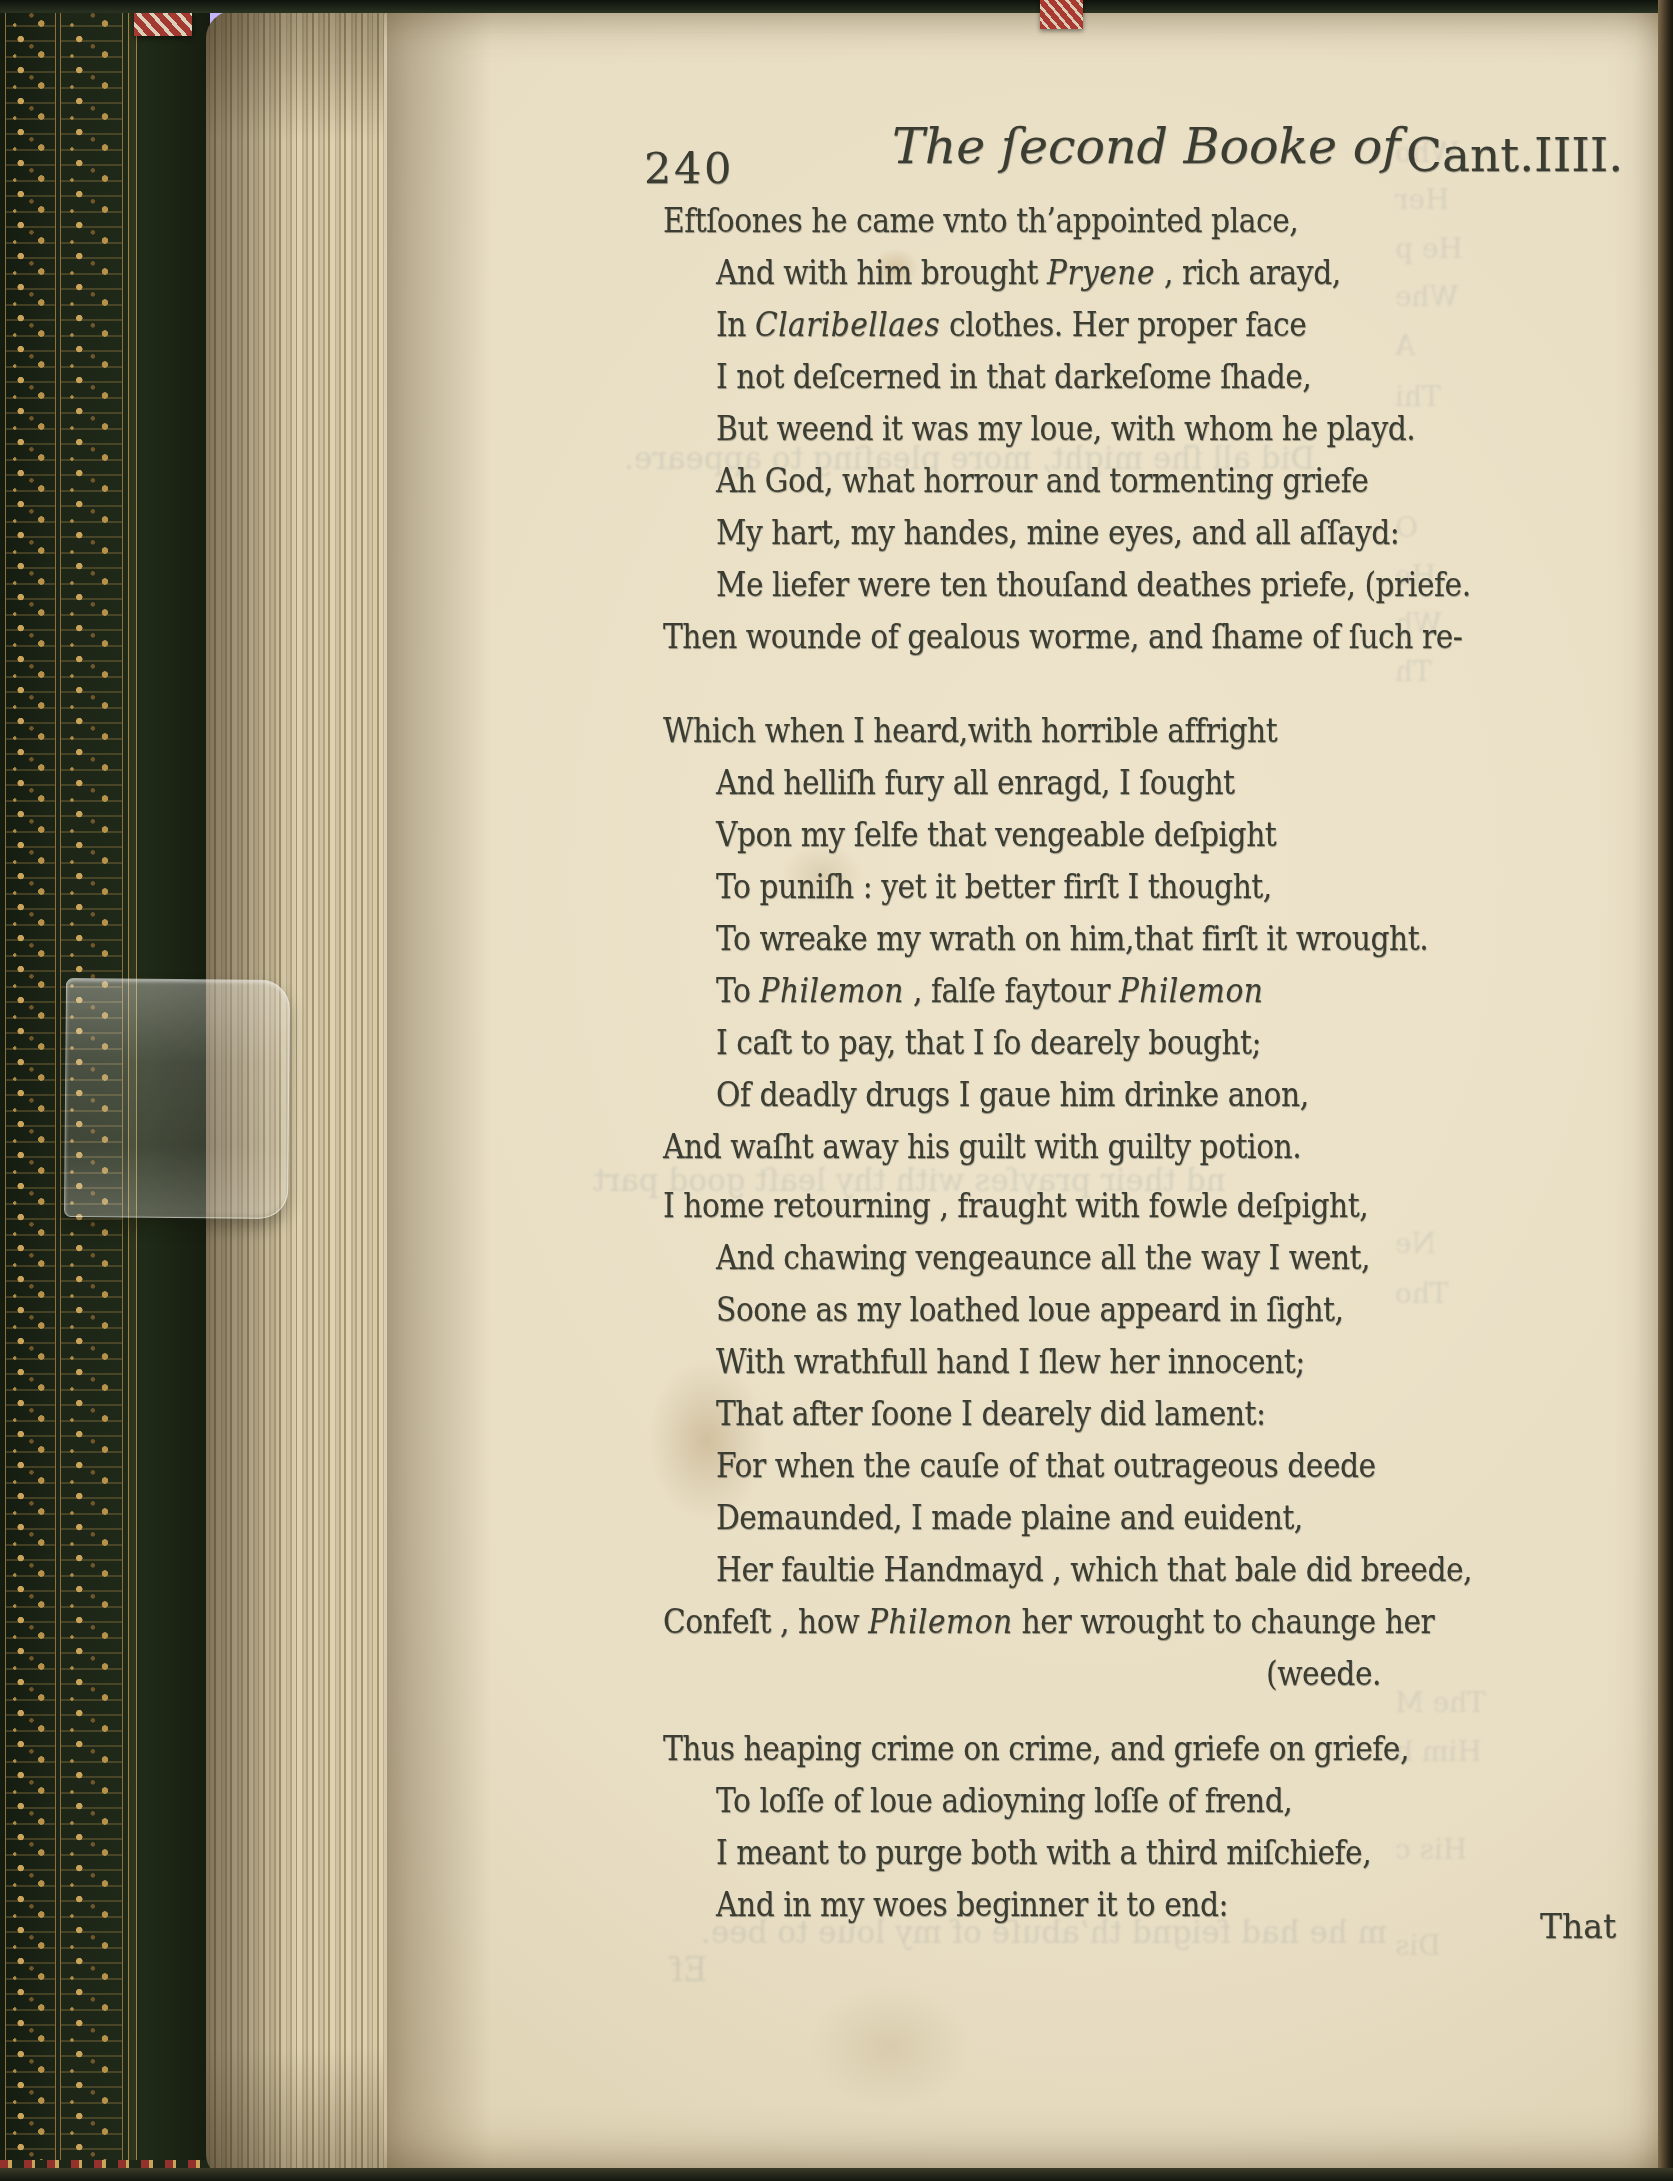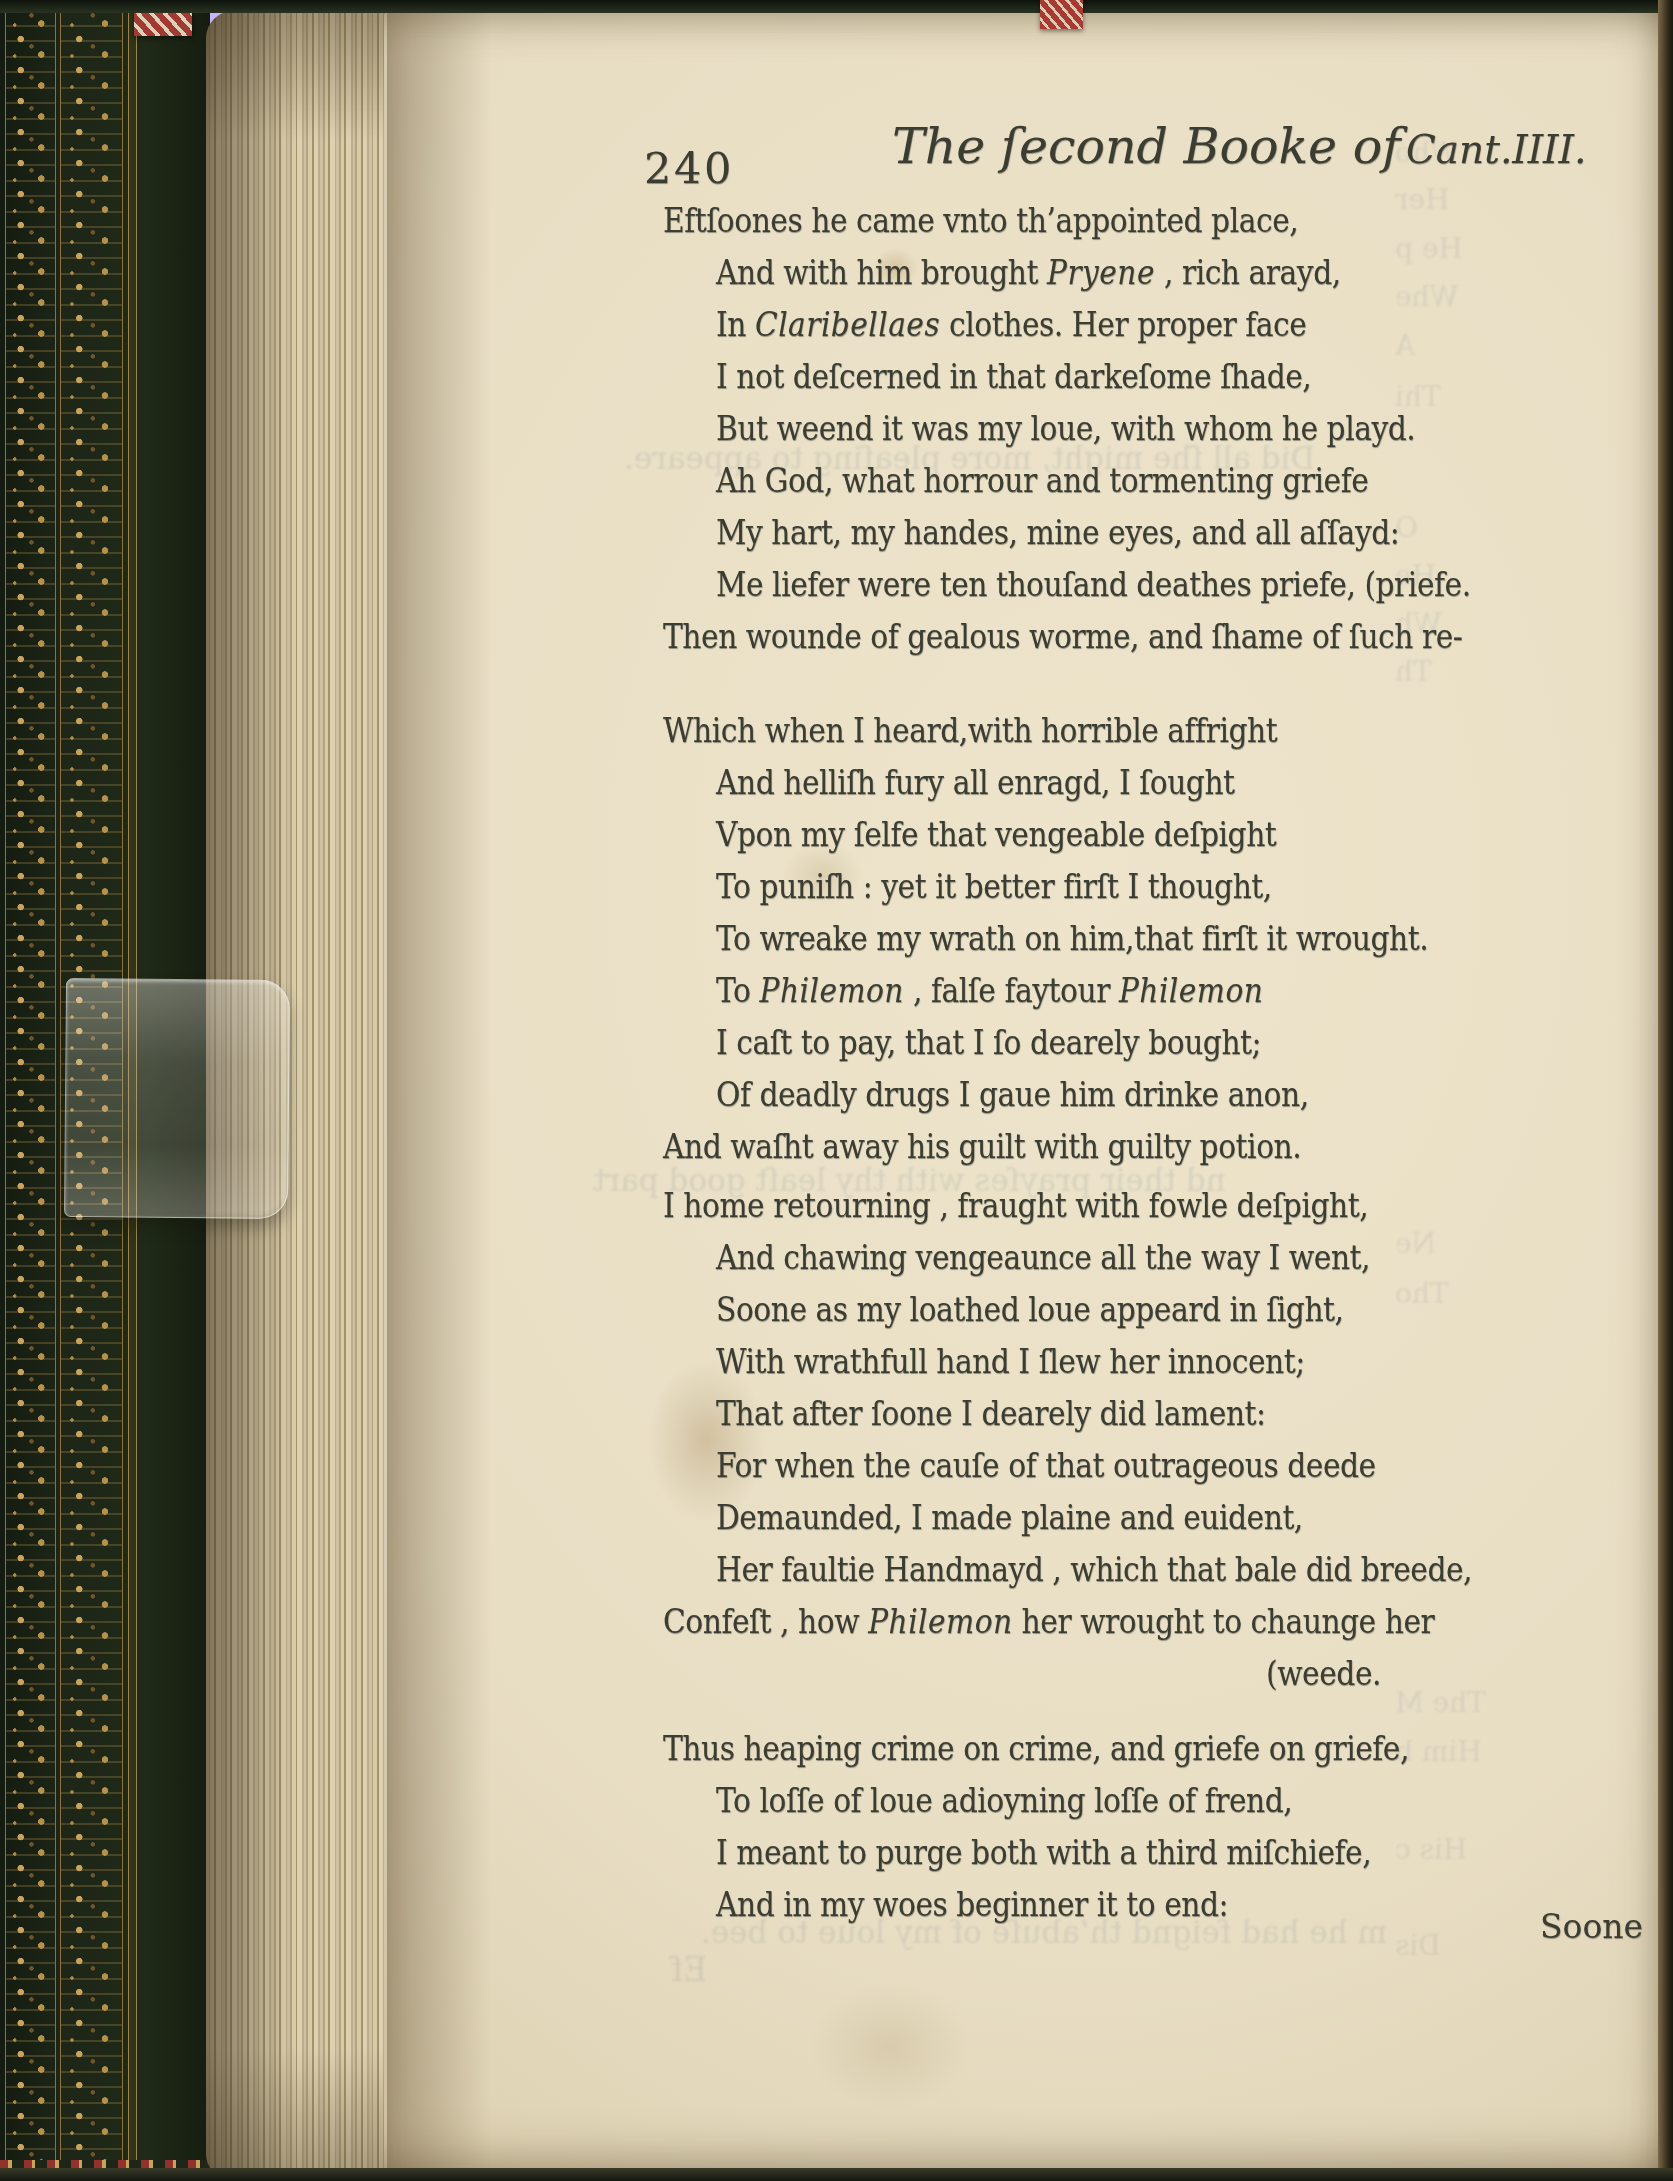--- a/index.html
+++ b/index.html
@@ -61,21 +61,21 @@
   .right-edge{position:absolute;right:0;top:0;width:16.3px;height:100%;
      background:linear-gradient(90deg,#7a6747,#2b2418 70%,#141710);}
   .bottom-edge{position:absolute;left:0;bottom:0;width:100%;height:14.5px;
      background:linear-gradient(0deg,#10150d,#3a3a28);}
 
   
   .text-layer{position:absolute;inset:0;color:var(--ink,#3b3c32);}
   .hdr{position:absolute;white-space:nowrap;text-shadow:0.5px 0.5px 0.8px rgba(59,60,50,.5);}
   .pagenum{left:644px;top:143px;font-size:43px;letter-spacing:2.7px;}
   .runtitle{left:892px;top:118px;font-size:49px;font-style:italic;}
-  .canto{left:1406px;top:127px;font-size:39px;font-style:italic;text-align:center;}
+  .canto{left:1406px;top:127px;font-size:47px;text-align:center;}
 
   .poem{position:absolute;left:663px;top:195px;width:778px;}
   .stanza{position:relative;}
   .stanza + .stanza{margin-top:42px;}
   .stanza:nth-child(3){margin-top:7.2px;}
   .stanza:nth-child(4){margin-top:22.6px;}
   .line{height:52px;line-height:52px;white-space:nowrap;
         font-size:33px;letter-spacing:-0.5px;
         transform:scaleX(.9);transform-origin:0 50%;
         text-shadow:0.5px 0.5px 0.9px rgba(59,60,50,.5);}
@@ -169,21 +169,21 @@
           <div class="line turnover"><span>(weede.</span></div>
         </div>
         <div class="stanza">
           <div class="line out"><span>Thus heaping crime on crime, and griefe on griefe,</span></div>
           <div class="line in"><span>To loſſe of loue adioyning loſſe of frend,</span></div>
           <div class="line in"><span>I meant to purge both with a third miſchiefe,</span></div>
           <div class="line in"><span>And in my woes beginner it to end:</span></div>
         </div>
       </div>
 
-    <span class="catchword">Soone</span>
+    <span class="catchword">That</span>
 
     <div id="ghosts">
         <span class="ghost-line" style="left: 624px; top: 440px; font-size: 31px;">Did all ſhe might, more pleaſing to appeare.</span>
         <span class="ghost-line" style="left: 593px; top: 1162px; font-size: 31px;">nd their prayſes with thy leaſt good part</span>
         <span class="ghost-line" style="left: 701px; top: 1914px; font-size: 31px;">m he had feignd th’abuſe of my loue to bee.</span>
         <span class="ghost-line" style="left: 671px; top: 1950px; font-size: 33px;">Ef</span>
         <span class="ghost-fragment" style="top: 136px;">Who</span>
         <span class="ghost-fragment" style="top: 183px;">Her</span>
         <span class="ghost-fragment" style="top: 232px;">He p</span>
         <span class="ghost-fragment" style="top: 280px;">Whe</span>

